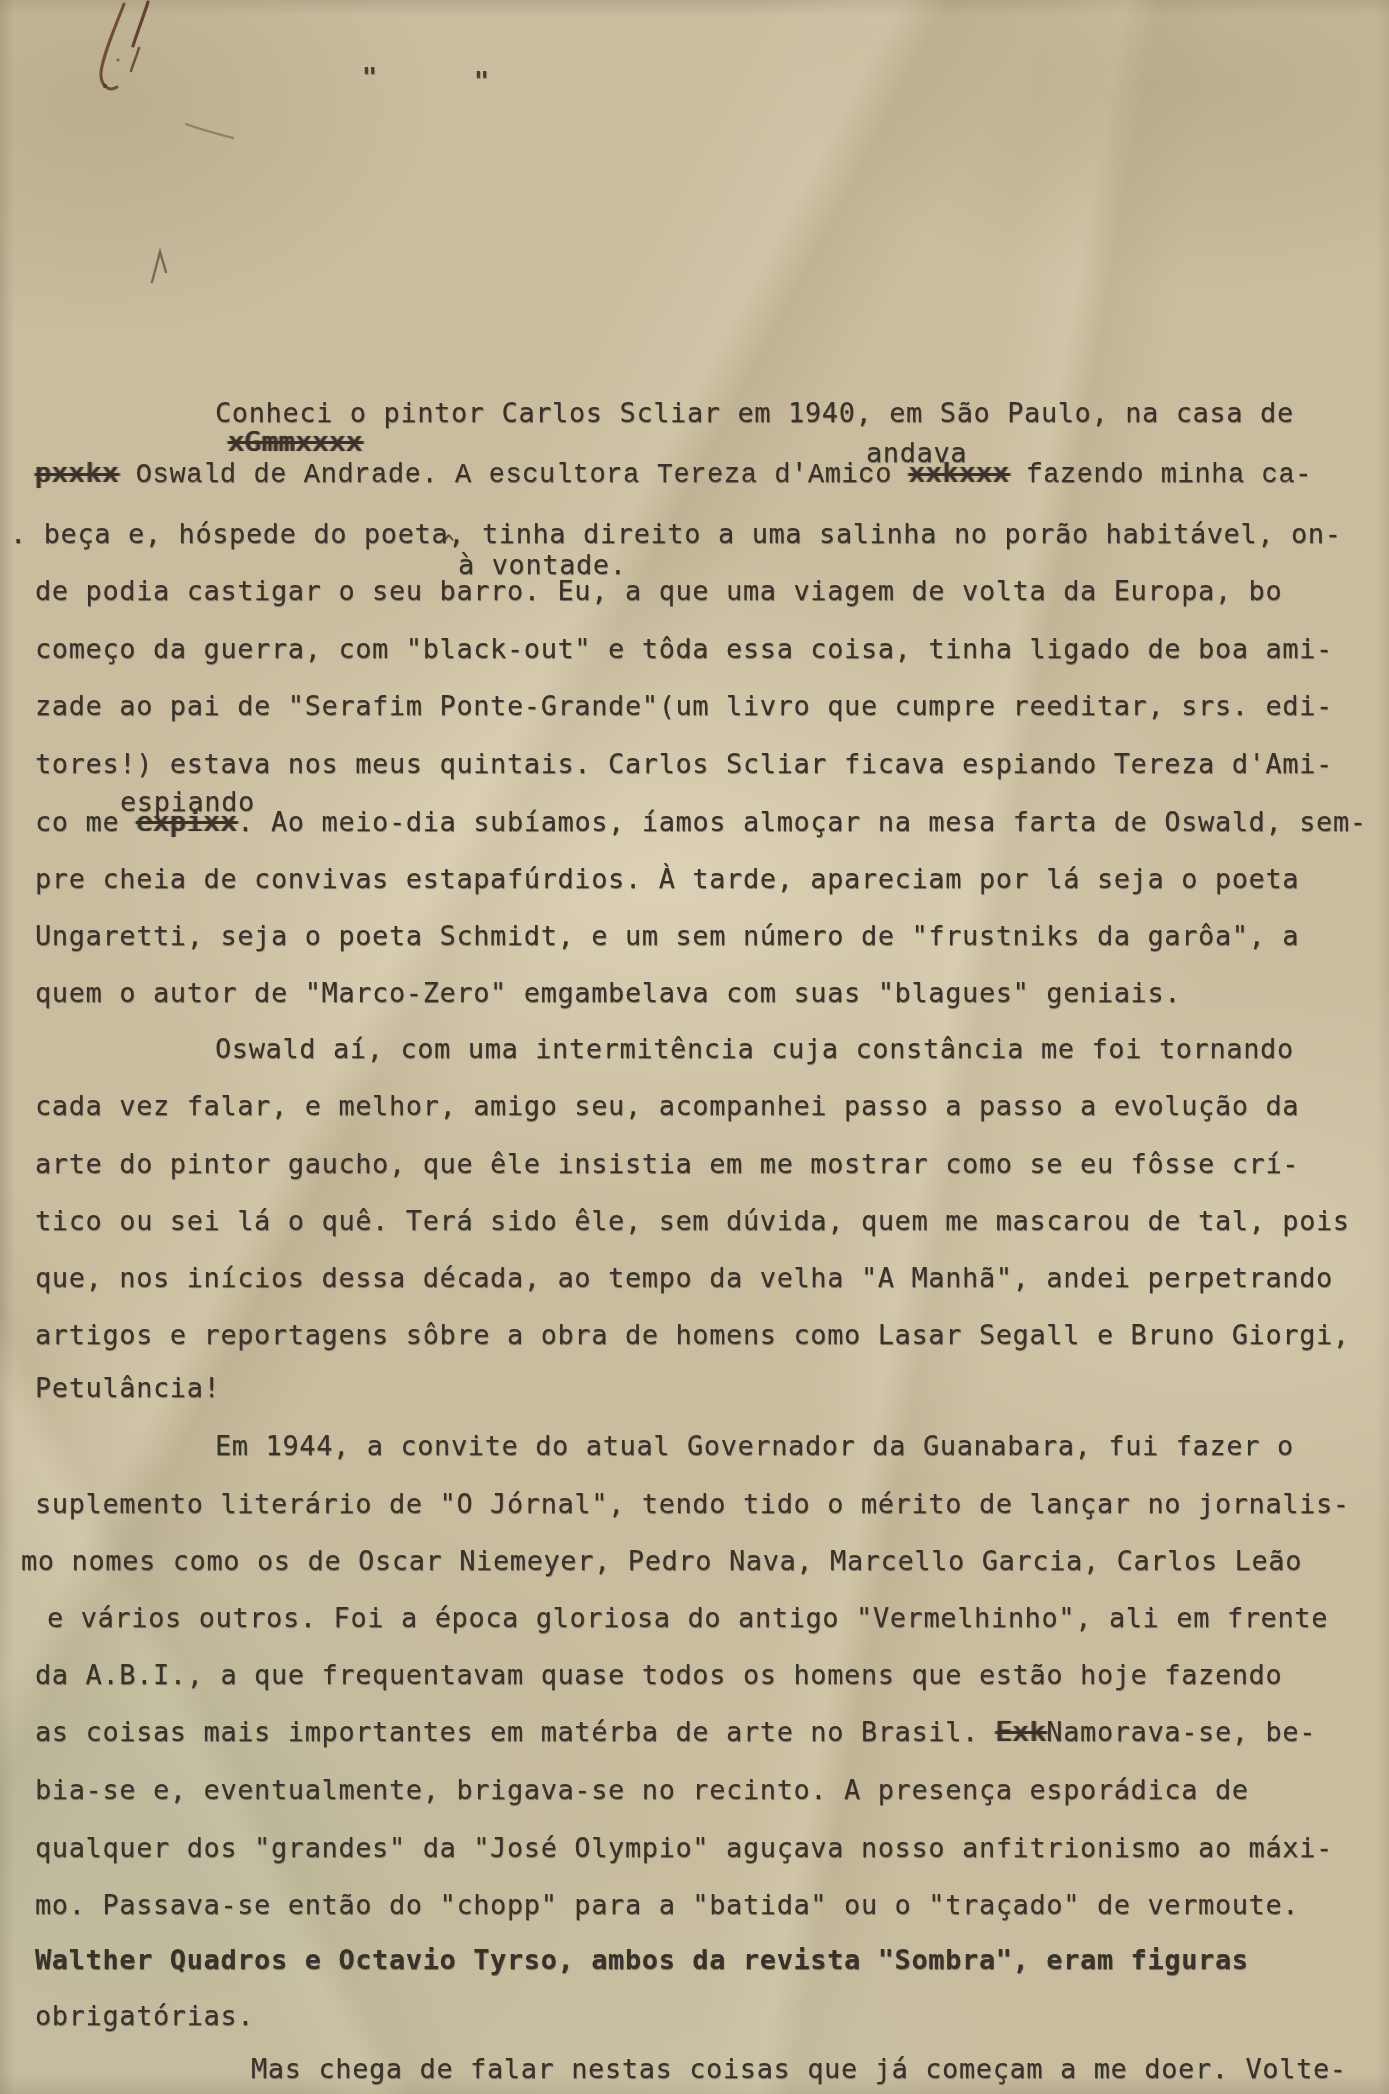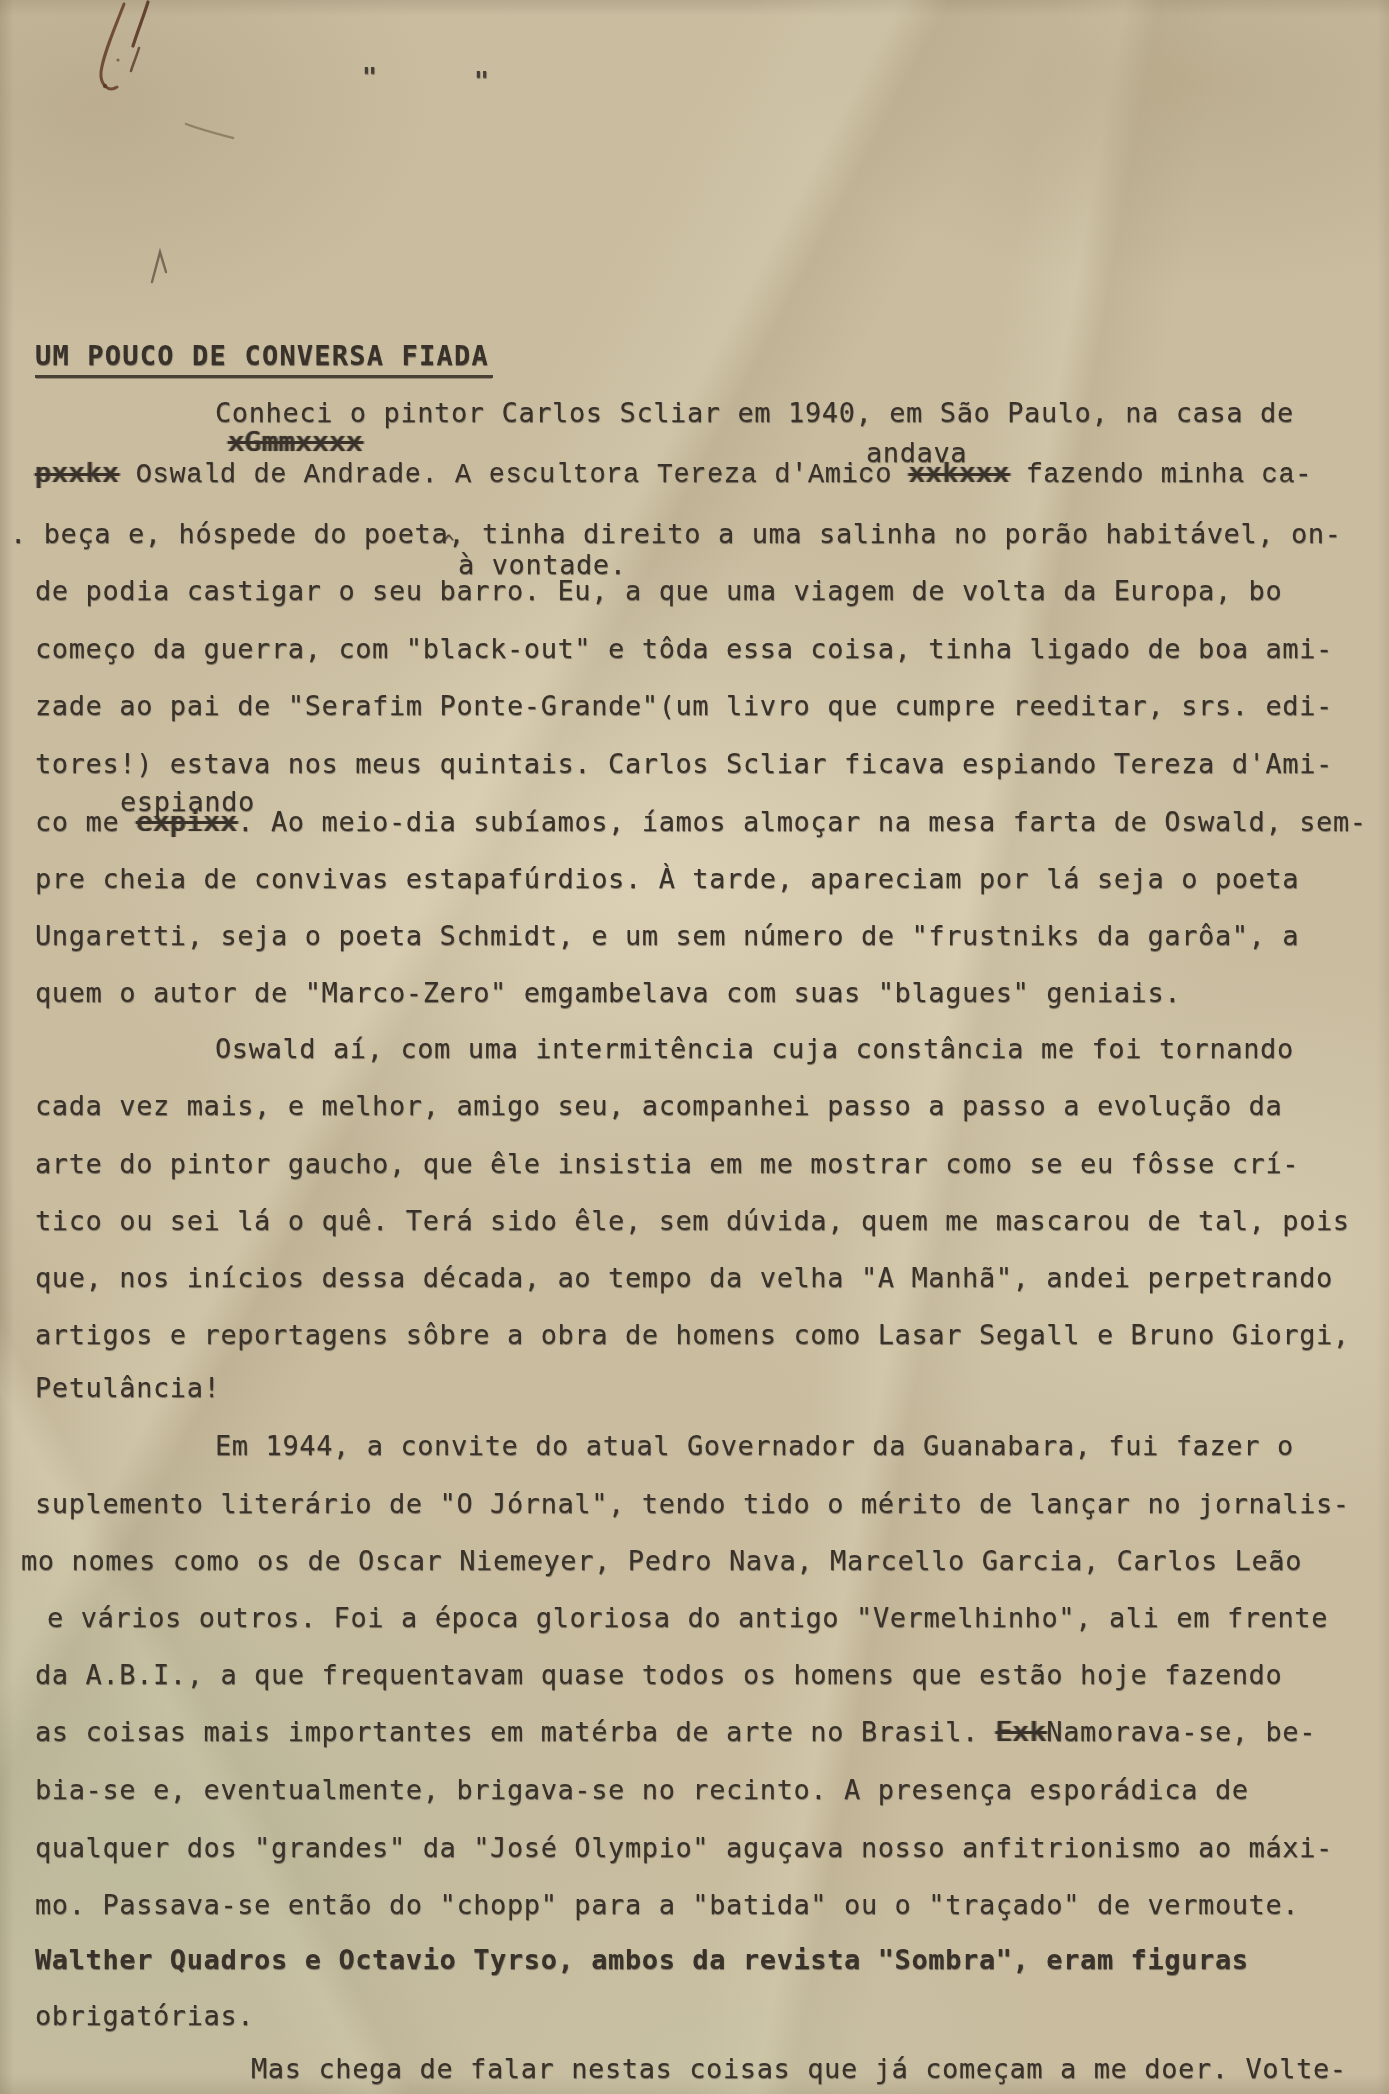--- a/index.html
+++ b/index.html
@@ -57,42 +57,41 @@
     <path d="M139 48 C 136 58, 133 64, 131 71" fill="none" stroke="#54301d" stroke-width="2.6" stroke-linecap="round" opacity="0.75"></path>
     <circle cx="105" cy="86" r="2.2" fill="#54301d" opacity="0.7"></circle>
     <circle cx="118" cy="60" r="1.6" fill="#54301d" opacity="0.6"></circle>
     <path d="M186 124 C 202 130, 218 134, 233 138" fill="none" stroke="#5f5136" stroke-width="2.4" stroke-linecap="round" opacity="0.5"></path>
     <path d="M152 282 L 160 252 L 166 272" fill="none" stroke="#4c4132" stroke-width="2.4" stroke-linecap="round" opacity="0.65"></path>
   </svg>
 
   <span class="top-quote q1">"</span>
   <span class="top-quote q2">"</span>
 
-  <h1 class="title" style="left:35px;top:340px;">UM POUCO DE CONVERSA FIADA</h1>
 
   <span class="caret-mark">^</span>
 
   <div id="lines">
       <div class="line" style="left: 215px; top: 397px;"><span>Conheci o pintor Carlos Scliar em 1940, em São Paulo, na casa de</span></div>
       <div class="line" style="left: 228px; top: 426px;"><span class="strike">xGmmxxxx</span></div>
       <div class="line" style="left: 866px; top: 437px;"><span>andava</span></div>
       <div class="line" style="left: 35px; top: 460px; font-family: Liberation Mono, monospace;"><span class="strike">pxxkx</span><span> Oswald de Andrade. A escultora Tereza d'Amico </span><span class="strike">xxkxxx</span><span> fazendo minha ca-</span></div>
       <div class="line" style="left: 10px; top: 518px;"><span>. beça e, hóspede do poeta, tinha direito a uma salinha no porão habitável, on-</span></div>
       <div class="line" style="left: 458px; top: 549px;"><span>à vontade.</span></div>
       <div class="line" style="left: 35px; top: 575px;"><span>de podia castigar o seu barro. Eu, a que uma viagem de volta da Europa, bo</span></div>
       <div class="line" style="left: 35px; top: 633px;"><span>começo da guerra, com "black-out" e tôda essa coisa, tinha ligado de boa ami-</span></div>
       <div class="line" style="left: 35px; top: 690px;"><span>zade ao pai de "Serafim Ponte-Grande"(um livro que cumpre reeditar, srs. edi-</span></div>
       <div class="line" style="left: 35px; top: 748px;"><span>tores!) estava nos meus quintais. Carlos Scliar ficava espiando Tereza d'Ami-</span></div>
       <div class="line" style="left: 120px; top: 786px;"><span>espiando</span></div>
       <div class="line" style="left: 35px; top: 806px;"><span>co me </span><span class="strike">expixx</span><span>. Ao meio-dia subíamos, íamos almoçar na mesa farta de Oswald, sem-</span></div>
       <div class="line" style="left: 35px; top: 863px;"><span>pre cheia de convivas estapafúrdios. À tarde, apareciam por lá seja o poeta</span></div>
       <div class="line" style="left: 35px; top: 920px;"><span>Ungaretti, seja o poeta Schmidt, e um sem número de "frustniks da garôa", a</span></div>
       <div class="line" style="left: 35px; top: 977px;"><span>quem o autor de "Marco-Zero" emgambelava com suas "blagues" geniais.</span></div>
       <div class="line" style="left: 215px; top: 1033px;"><span>Oswald aí, com uma intermitência cuja constância me foi tornando</span></div>
-      <div class="line" style="left: 35px; top: 1090px;"><span>cada vez mais, e melhor, amigo seu, acompanhei passo a passo a evolução da</span></div>
+      <div class="line" style="left: 35px; top: 1090px;"><span>cada vez falar, e melhor, amigo seu, acompanhei passo a passo a evolução da</span></div>
       <div class="line" style="left: 35px; top: 1148px;"><span>arte do pintor gaucho, que êle insistia em me mostrar como se eu fôsse crí-</span></div>
       <div class="line" style="left: 35px; top: 1205px;"><span>tico ou sei lá o quê. Terá sido êle, sem dúvida, quem me mascarou de tal, pois</span></div>
       <div class="line" style="left: 35px; top: 1262px;"><span>que, nos inícios dessa década, ao tempo da velha "A Manhã", andei perpetrando</span></div>
       <div class="line" style="left: 35px; top: 1319px;"><span>artigos e reportagens sôbre a obra de homens como Lasar Segall e Bruno Giorgi,</span></div>
       <div class="line" style="left: 35px; top: 1372px;"><span>Petulância!</span></div>
       <div class="line" style="left: 215px; top: 1430px;"><span>Em 1944, a convite do atual Governador da Guanabara, fui fazer o</span></div>
       <div class="line" style="left: 35px; top: 1488px;"><span>suplemento literário de "O Jórnal", tendo tido o mérito de lançar no jornalis-</span></div>
       <div class="line" style="left: 21px; top: 1545px;"><span>mo nomes como os de Oscar Niemeyer, Pedro Nava, Marcello Garcia, Carlos Leão</span></div>
       <div class="line" style="left: 35px; top: 1602px; margin-left: 12px;"><span>e vários outros. Foi a época gloriosa do antigo "Vermelhinho", ali em frente</span></div>
       <div class="line" style="left: 35px; top: 1659px;"><span>da A.B.I., a que frequentavam quase todos os homens que estão hoje fazendo</span></div>

